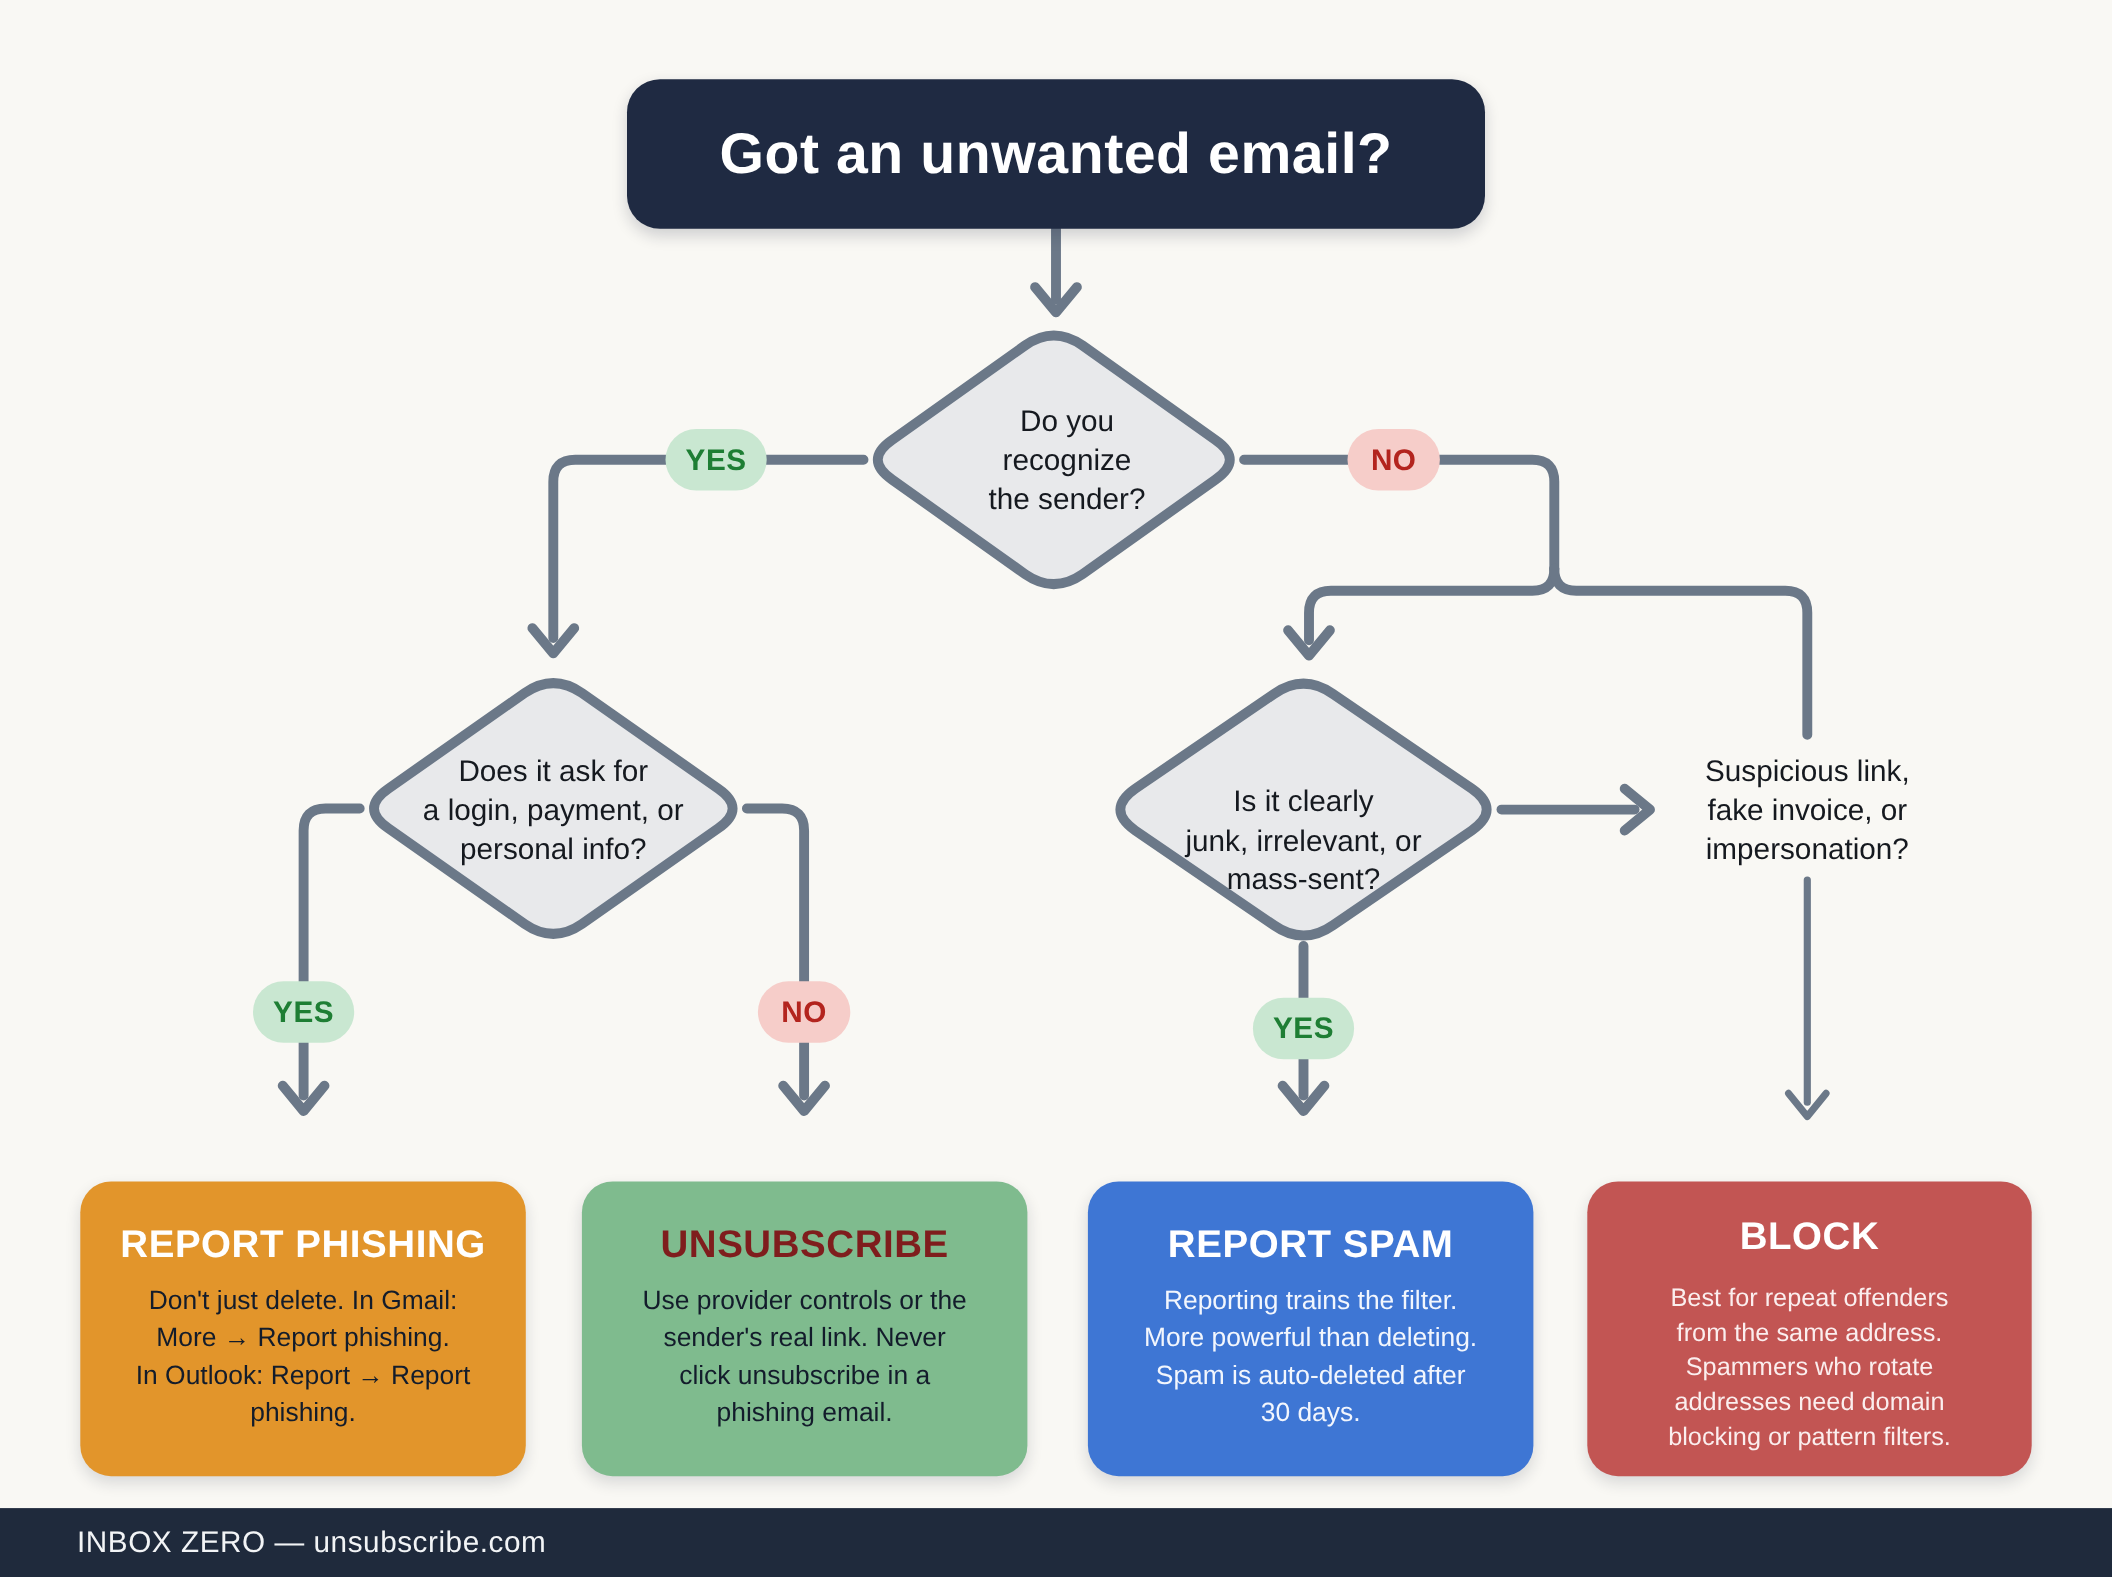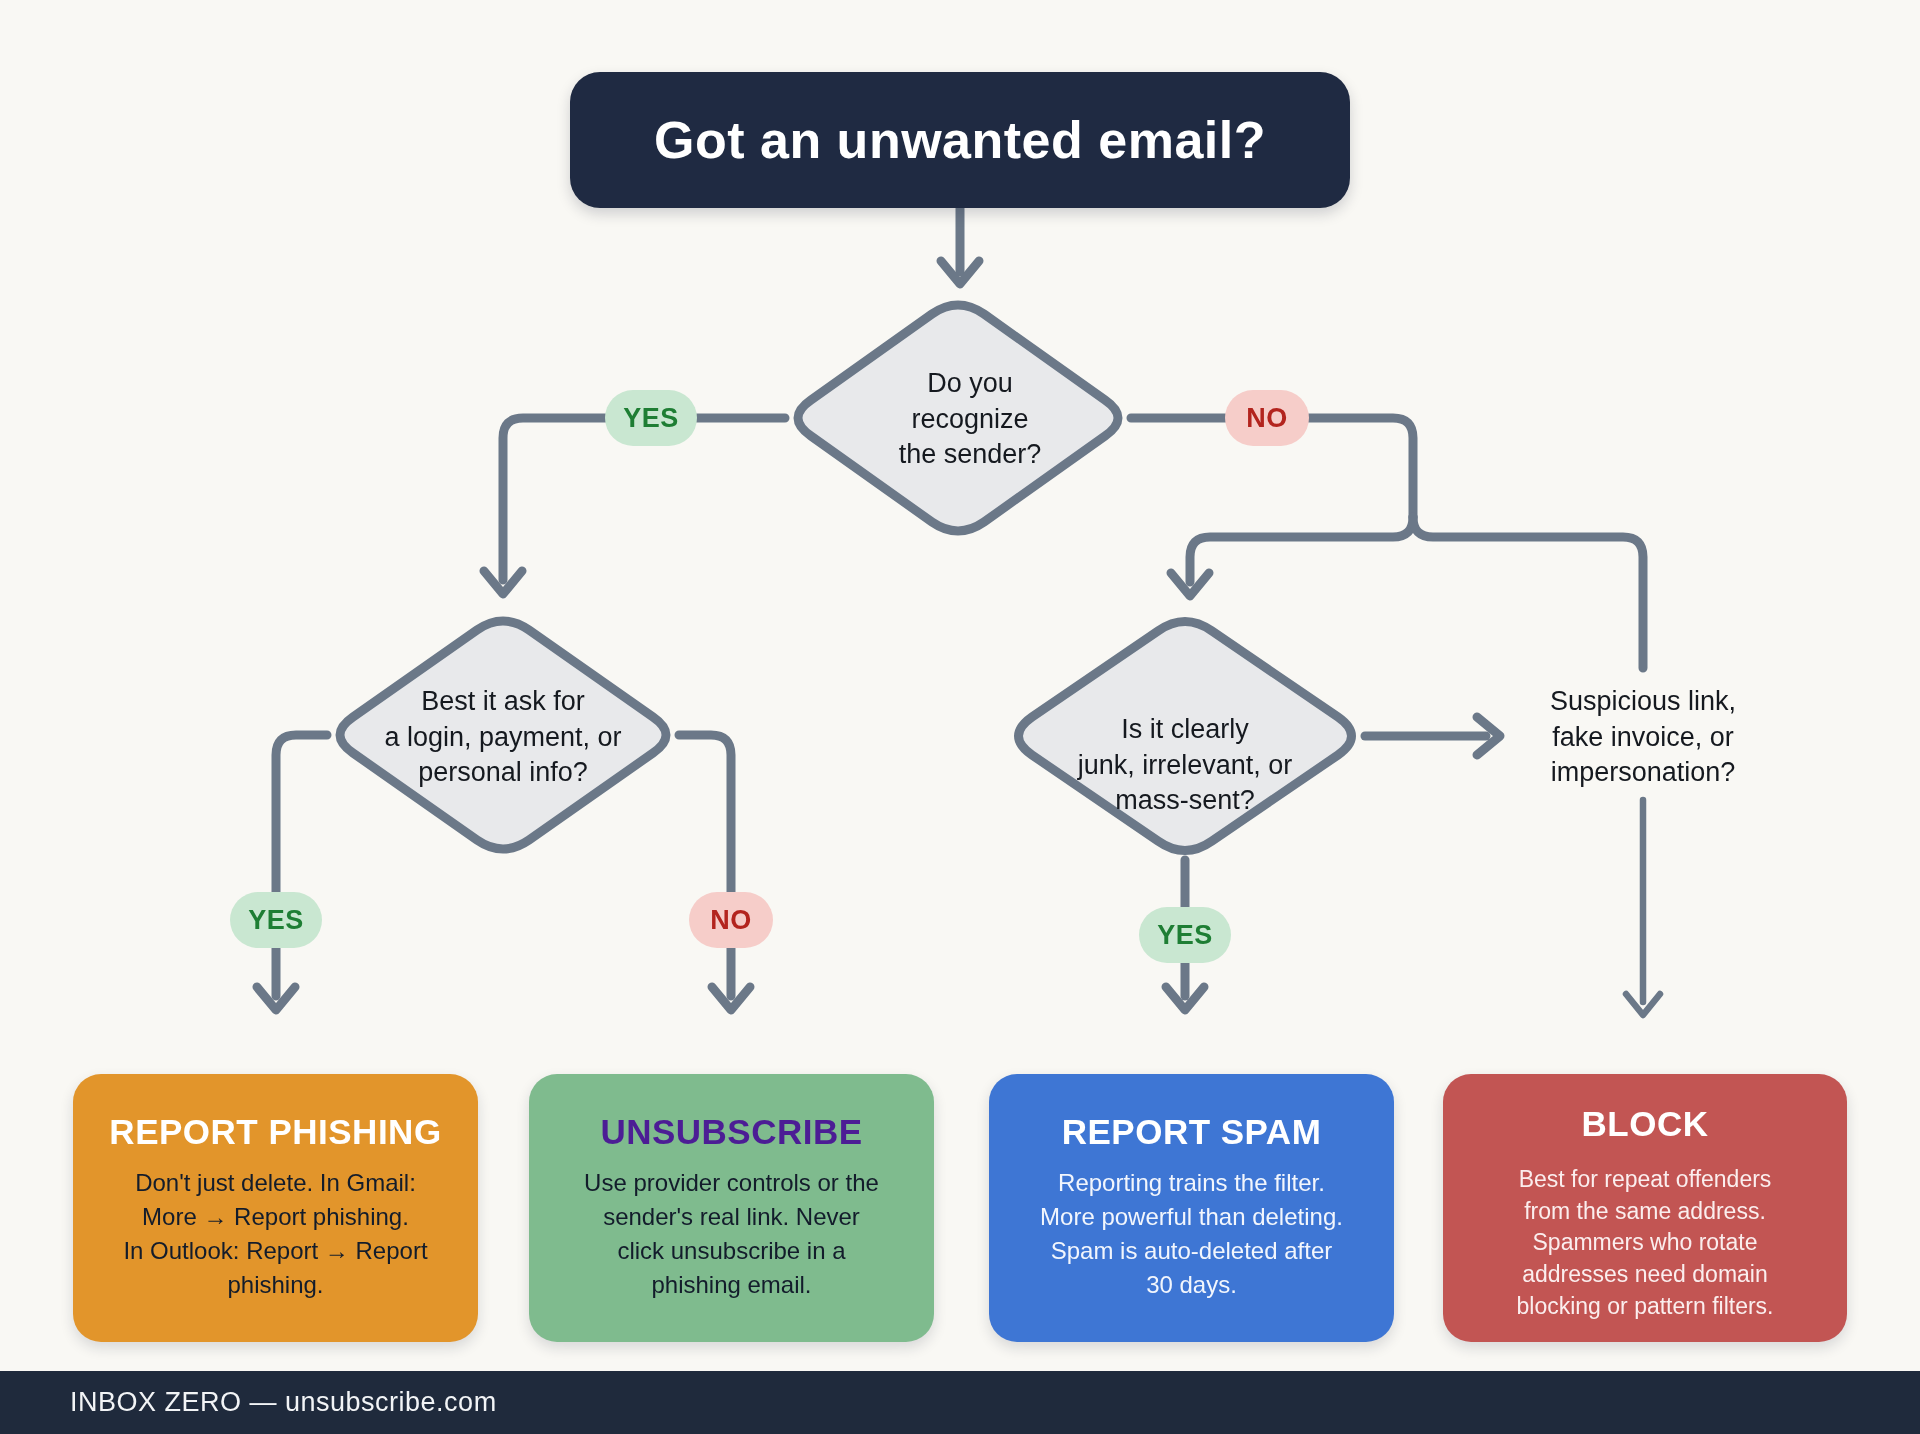--- a/index.html
+++ b/index.html
@@ -109,21 +109,21 @@
   </svg>
 
   <div class="title-box" style="background-color: rgb(31, 42, 66);">
     <div class="title-text" style="color: rgb(255, 255, 255);">Got an unwanted email?</div>
   </div>
 
   <div class="dtext" style="left: 970px; top: 419px; width: 300px;">Do you
 recognize
 the sender?</div>
 
-  <div class="dtext" style="left: 503px; top: 737px; width: 370px;">Best it ask for
+  <div class="dtext" style="left: 503px; top: 737px; width: 370px;">Does it ask for
 a login, payment, or
 personal info?</div>
 
   <div class="dtext" style="left: 1185px; top: 738px; width: 350px; margin-top: 27px;">Is it clearly
 junk, irrelevant, or
 mass-sent?</div>
 
   <div class="note-text" style="left: 1643px; top: 737px; width: 330px;">Suspicious link,
 fake invoice, or
 impersonation?</div>
@@ -140,21 +140,21 @@
 
   <div class="action-card" id="card-report-phishing" style="left: 73px; background-color: rgb(226, 149, 43);">
     <div class="card-title" style="color: rgb(255, 255, 255);">REPORT PHISHING</div>
     <div class="card-body" style="color: rgb(19, 28, 43);">Don't just delete. In Gmail:
 More → Report phishing.
 In Outlook: Report → Report
 phishing.</div>
   </div>
 
   <div class="action-card" id="card-unsubscribe" style="left: 529px; background-color: rgb(127, 187, 142);">
-    <div class="card-title" style="color: #4c1d95;">UNSUBSCRIBE</div>
+    <div class="card-title" style="color: #7f1d1d;">UNSUBSCRIBE</div>
     <div class="card-body" style="color: rgb(19, 28, 43);">Use provider controls or the
 sender's real link. Never
 click unsubscribe in a
 phishing email.</div>
   </div>
 
   <div class="action-card" id="card-report-spam" style="left: 989px; background-color: rgb(62, 118, 212);">
     <div class="card-title" style="color: rgb(255, 255, 255);">REPORT SPAM</div>
     <div class="card-body" style="color: rgb(242, 246, 253);">Reporting trains the filter.
 More powerful than deleting.

